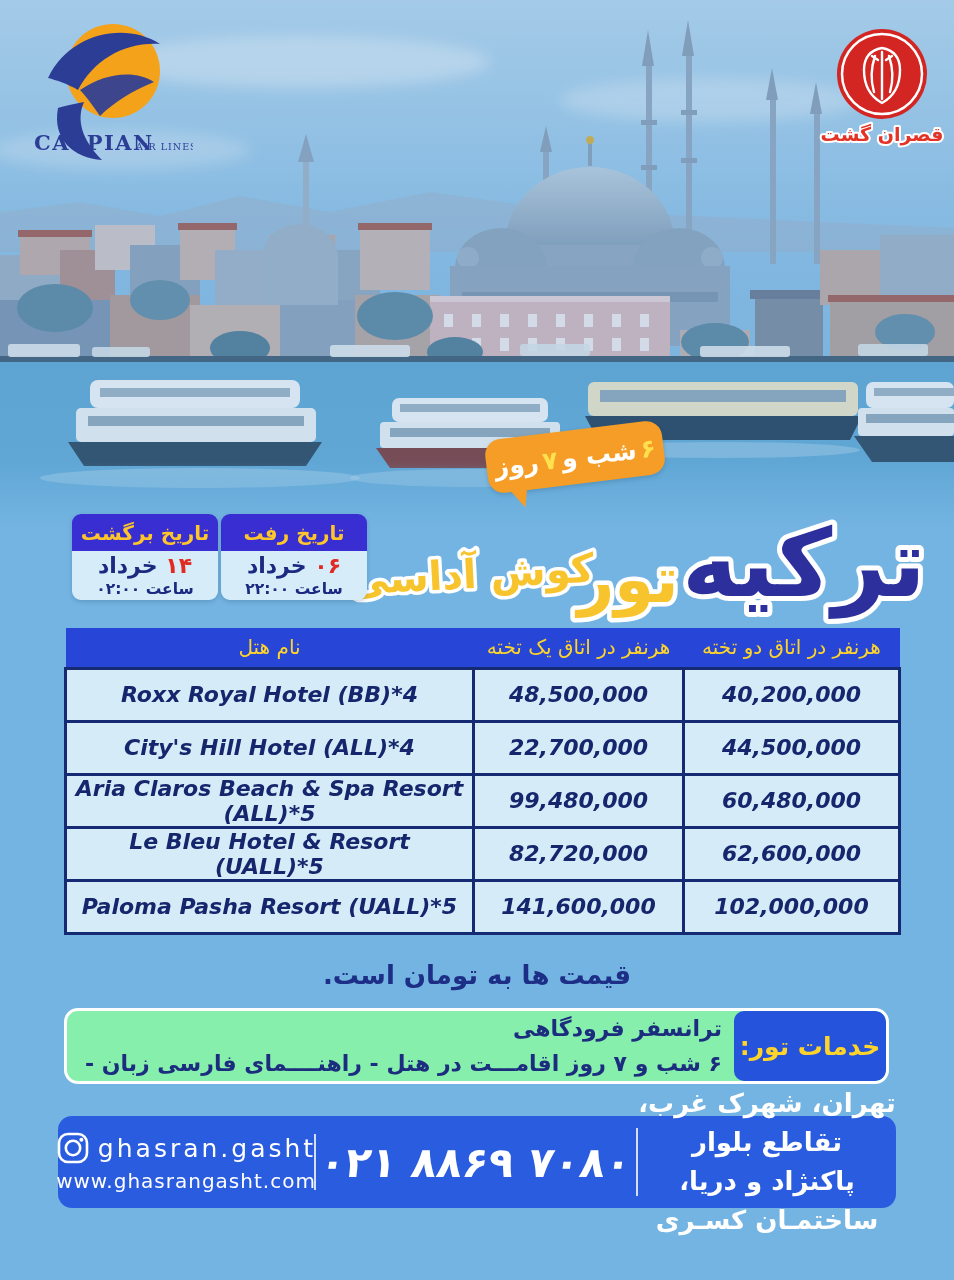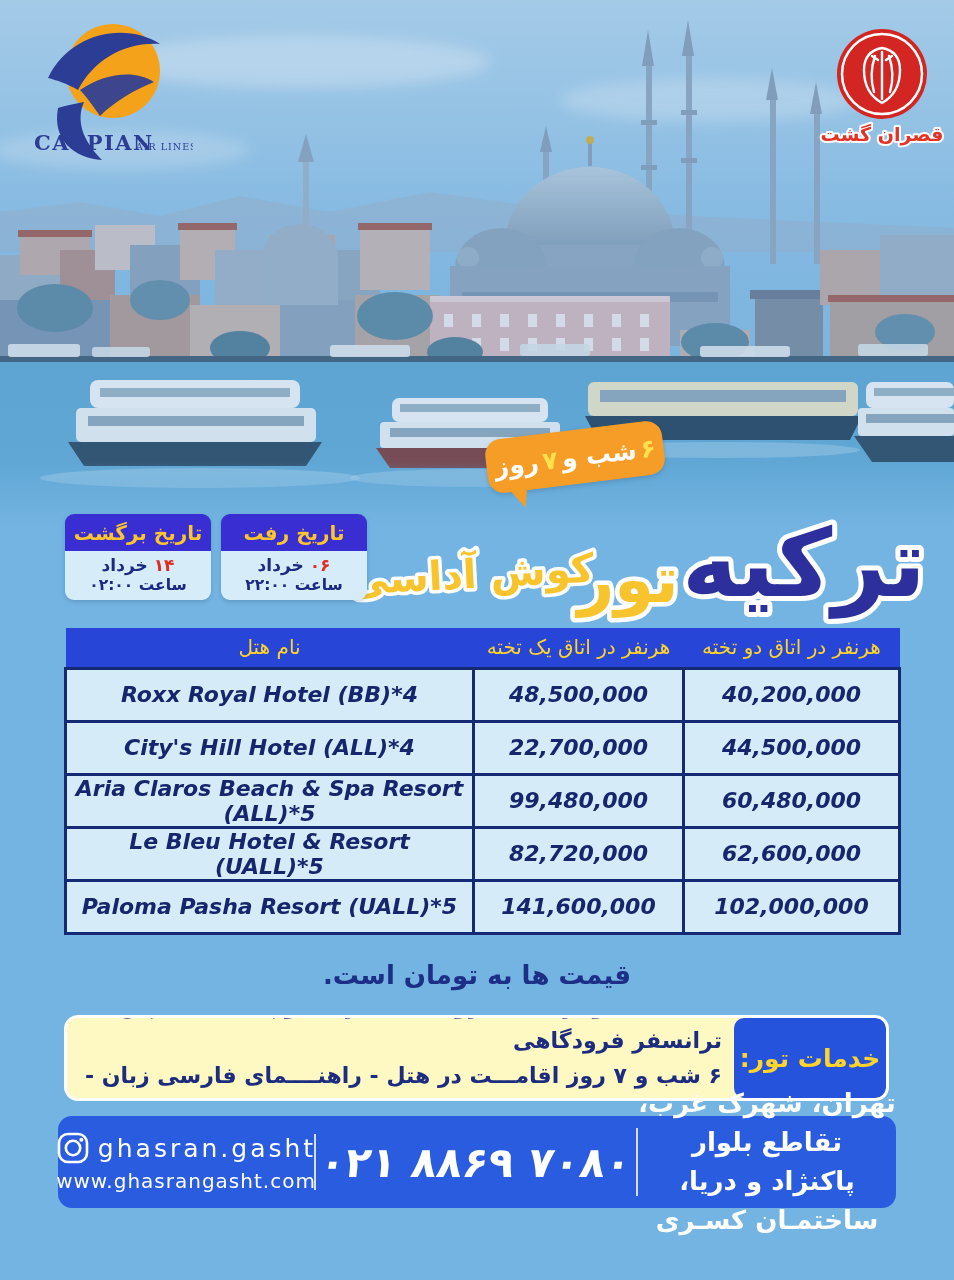--- a/index.html
+++ b/index.html
@@ -27,30 +27,30 @@
     transform:skewX(-12deg);
   }
   .badge .num{color:#ffe14d;}
 
   .title-svg{position:absolute;left:360px;top:436px;width:600px;height:190px;overflow:visible;}
 
   
   .date-card{position:absolute;top:514px;width:146px;height:86px;border-radius:9px;overflow:hidden;
              box-shadow:0 2px 4px rgba(40,80,120,.25);}
   .date-card.depart{left:221px;}
-  .date-card.return{left:65px;}
+  .date-card.return{left:72px;}
   .date-card .hd{
     height:37px;background:#392ed2;color:#ffc62c;font-weight:bold;font-size:20px;
     display:flex;align-items:center;justify-content:center;direction:rtl;
   }
   .date-card .bd{
     height:49px;background:#d6ecf9;color:#1b2a80;font-weight:bold;direction:rtl;
     display:flex;flex-direction:column;align-items:center;justify-content:center;line-height:1.25;
   }
-  .date-card .l1{font-size:17px;}
+  .date-card .l1{font-size:22px;}
   .date-card .l2{font-size:15.5px;}
   .date-card .day{color:#e02a22;}
 
   
   .tbl{position:absolute;left:64px;top:628px;width:834px;border-collapse:collapse;table-layout:fixed;}
   .tbl col.c-hotel{width:408px;} .tbl col.c-single{width:210px;} .tbl col.c-double{width:216px;}
   .tbl th{
     background:#2745d6;color:#ffd42a;font-weight:normal;font-size:20px;height:40px;
     border:none;padding:0 10px;direction:rtl;
   }
@@ -58,23 +58,23 @@
     background:#d5ebf8;border:3px solid #152a72;color:#16266d;font-weight:bold;
     font-size:22px;height:53px;text-align:center;padding:0 6px;font-style:italic;
   }
   .price-note{
     position:absolute;left:0;top:960px;width:954px;text-align:center;direction:rtl;
     color:#1c2e85;font-weight:bold;font-size:26px;
   }
 
   
   .services{
-    position:absolute;left:64px;top:1008px;width:825px;height:86px;
-    background:#fef9c3;border:3px solid #ffffff;border-radius:14px;
-    display:flex;flex-direction:row-reverse;overflow:hidden;margin-top:7px;
+    position:absolute;left:64px;top:1008px;width:825px;height:76px;
+    background:#86efac;border:3px solid #ffffff;border-radius:14px;
+    display:flex;flex-direction:row-reverse;overflow:hidden;
   }
   .services .label{
     width:152px;background:#2553dc;border-radius:10px;display:flex;align-items:center;justify-content:center;
     color:#ffd42a;font-weight:bold;font-size:25px;direction:rtl;flex:none;
   }
   .services .body{
     flex:1;display:flex;flex-direction:column;align-items:center;justify-content:center;
     direction:rtl;color:#1c2c7e;font-weight:bold;font-size:22px;line-height:1.6;padding:0 12px;
   }
 

